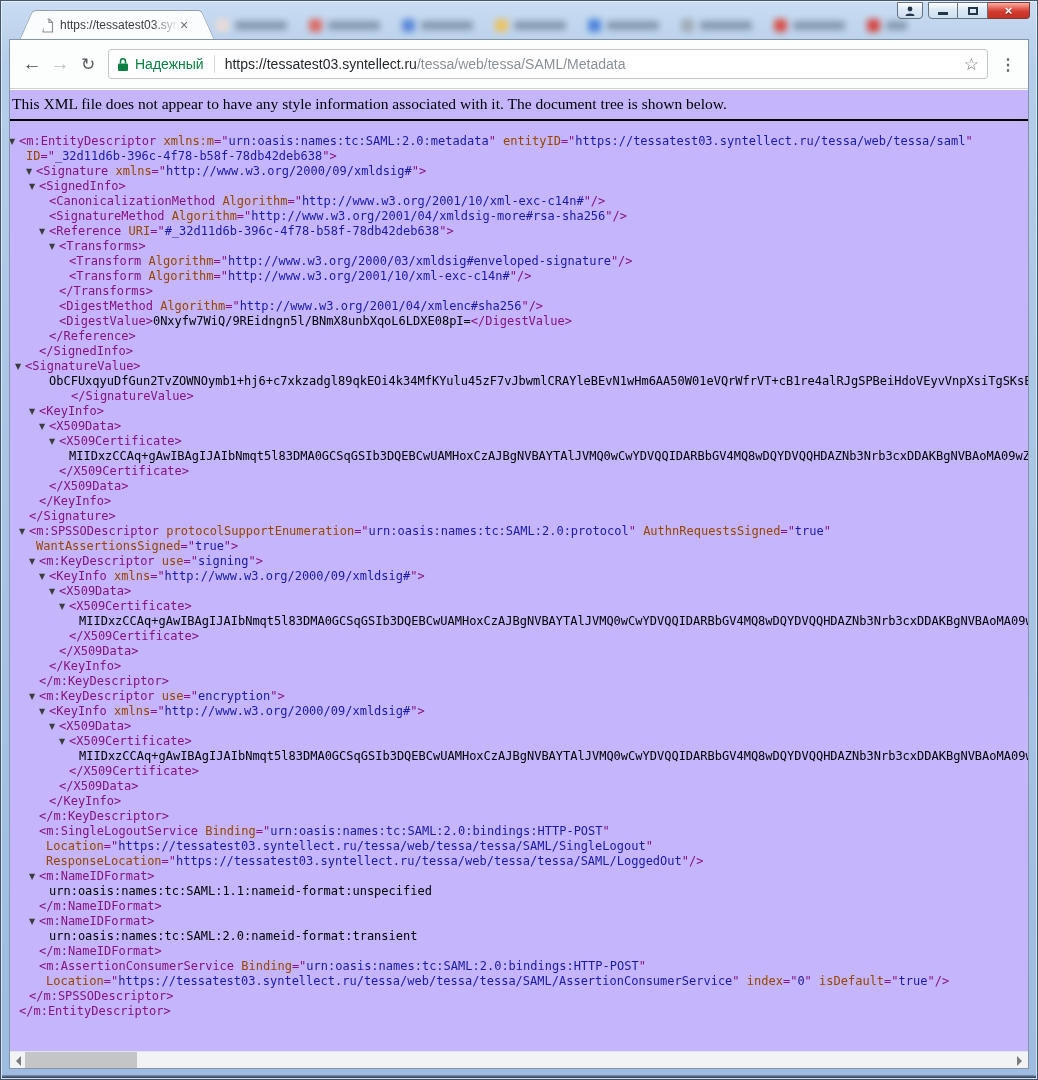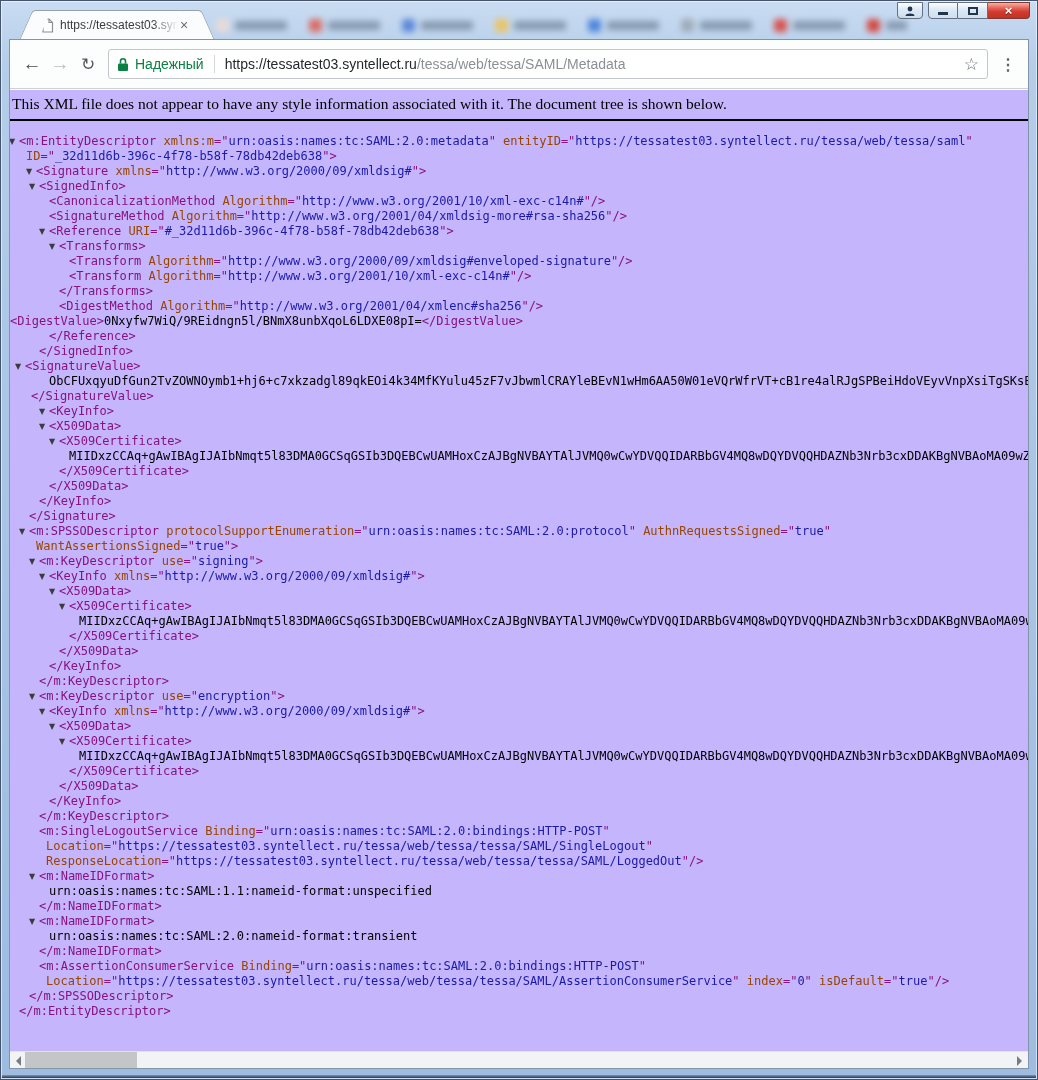--- a/index.html
+++ b/index.html
@@ -221,31 +221,31 @@
       <hr class="rule">
       <div class="xml-tree" id="xml-tree">
           <div class="xline" style="padding-left: 9px;"><span class="xarrow">▼</span><span class="sg-t">&lt;m:EntityDescriptor </span><span class="sg-a">xmlns:m</span><span class="sg-t">="</span><span class="sg-v">urn:oasis:names:tc:SAML:2.0:metadata</span><span class="sg-t">" </span><span class="sg-a">entityID</span><span class="sg-t">="</span><span class="sg-v">https://tessatest03.syntellect.ru/tessa/web/tessa/saml</span><span class="sg-t">"</span></div>
           <div class="xline" style="padding-left: 16px;"><span class="sg-a">ID</span><span class="sg-t">="</span><span class="sg-v">_32d11d6b-396c-4f78-b58f-78db42deb638</span><span class="sg-t">"&gt;</span></div>
           <div class="xline" style="padding-left: 26px;"><span class="xarrow">▼</span><span class="sg-t">&lt;Signature </span><span class="sg-a">xmlns</span><span class="sg-t">="</span><span class="sg-v">http://www.w3.org/2000/09/xmldsig#</span><span class="sg-t">"&gt;</span></div>
           <div class="xline" style="padding-left: 29px;"><span class="xarrow">▼</span><span class="sg-t">&lt;SignedInfo&gt;</span></div>
           <div class="xline" style="padding-left: 39px;"><span class="sg-t">&lt;CanonicalizationMethod </span><span class="sg-a">Algorithm</span><span class="sg-t">="</span><span class="sg-v">http://www.w3.org/2001/10/xml-exc-c14n#</span><span class="sg-t">"/&gt;</span></div>
           <div class="xline" style="padding-left: 39px;"><span class="sg-t">&lt;SignatureMethod </span><span class="sg-a">Algorithm</span><span class="sg-t">="</span><span class="sg-v">http://www.w3.org/2001/04/xmldsig-more#rsa-sha256</span><span class="sg-t">"/&gt;</span></div>
           <div class="xline" style="padding-left: 39px;"><span class="xarrow">▼</span><span class="sg-t">&lt;Reference </span><span class="sg-a">URI</span><span class="sg-t">="</span><span class="sg-v">#_32d11d6b-396c-4f78-b58f-78db42deb638</span><span class="sg-t">"&gt;</span></div>
           <div class="xline" style="padding-left: 49px;"><span class="xarrow">▼</span><span class="sg-t">&lt;Transforms&gt;</span></div>
-          <div class="xline" style="padding-left: 59px;"><span class="sg-t">&lt;Transform </span><span class="sg-a">Algorithm</span><span class="sg-t">="</span><span class="sg-v">http://www.w3.org/2000/09/xmldsig#enveloped-signature</span><span class="sg-t">"/&gt;</span></div>
+          <div class="xline" style="padding-left: 59px;"><span class="sg-t">&lt;Transform </span><span class="sg-a">Algorithm</span><span class="sg-t">="</span><span class="sg-v">http://www.w3.org/2000/03/xmldsig#enveloped-signature</span><span class="sg-t">"/&gt;</span></div>
           <div class="xline" style="padding-left: 59px;"><span class="sg-t">&lt;Transform </span><span class="sg-a">Algorithm</span><span class="sg-t">="</span><span class="sg-v">http://www.w3.org/2001/10/xml-exc-c14n#</span><span class="sg-t">"/&gt;</span></div>
           <div class="xline" style="padding-left: 49px;"><span class="sg-t">&lt;/Transforms&gt;</span></div>
           <div class="xline" style="padding-left: 49px;"><span class="sg-t">&lt;DigestMethod </span><span class="sg-a">Algorithm</span><span class="sg-t">="</span><span class="sg-v">http://www.w3.org/2001/04/xmlenc#sha256</span><span class="sg-t">"/&gt;</span></div>
-          <div class="xline" style=""><span class="sg-t">&lt;DigestValue&gt;</span><span class="sg-x">0Nxyfw7WiQ/9REidngn5l/BNmX8unbXqoL6LDXE08pI=</span><span class="sg-t">&lt;/DigestValue&gt;</span></div>
+          <div class="xline" style="padding-left: 49px;"><span class="sg-t">&lt;DigestValue&gt;</span><span class="sg-x">0Nxyfw7WiQ/9REidngn5l/BNmX8unbXqoL6LDXE08pI=</span><span class="sg-t">&lt;/DigestValue&gt;</span></div>
           <div class="xline" style="padding-left: 39px;"><span class="sg-t">&lt;/Reference&gt;</span></div>
           <div class="xline" style="padding-left: 29px;"><span class="sg-t">&lt;/SignedInfo&gt;</span></div>
           <div class="xline" style="padding-left: 15px;"><span class="xarrow">▼</span><span class="sg-t">&lt;SignatureValue&gt;</span></div>
           <div class="xline" style="padding-left: 39px;"><span class="sg-x">ObCFUxqyuDfGun2TvZOWNOymb1+hj6+c7xkzadgl89qkEOi4k34MfKYulu45zF7vJbwmlCRAYleBEvN1wHm6AA50W01eVQrWfrVT+cB1re4alRJgSPBeiHdoVEyvVnpXsiTgSKsE9dK2Lq</span></div>
-          <div class="xline" style="padding-left: 21px;"><span class="sg-t">&lt;/SignatureValue&gt;</span></div>
-          <div class="xline" style="padding-left: 39px;"><span class="xarrow">▼</span><span class="sg-t">&lt;KeyInfo&gt;</span></div>
+          <div class="xline" style="padding-left: 21px; margin-left: 40px;"><span class="sg-t">&lt;/SignatureValue&gt;</span></div>
+          <div class="xline" style="padding-left: 29px;"><span class="xarrow">▼</span><span class="sg-t">&lt;KeyInfo&gt;</span></div>
           <div class="xline" style="padding-left: 39px;"><span class="xarrow">▼</span><span class="sg-t">&lt;X509Data&gt;</span></div>
           <div class="xline" style="padding-left: 49px;"><span class="xarrow">▼</span><span class="sg-t">&lt;X509Certificate&gt;</span></div>
           <div class="xline" style="padding-left: 59px;"><span class="sg-x">MIIDxzCCAq+gAwIBAgIJAIbNmqt5l83DMA0GCSqGSIb3DQEBCwUAMHoxCzAJBgNVBAYTAlJVMQ0wCwYDVQQIDARBbGV4MQ8wDQYDVQQHDAZNb3Nrb3cxDDAKBgNVBAoMA09wZW5WUE4w</span></div>
           <div class="xline" style="padding-left: 49px;"><span class="sg-t">&lt;/X509Certificate&gt;</span></div>
           <div class="xline" style="padding-left: 39px;"><span class="sg-t">&lt;/X509Data&gt;</span></div>
           <div class="xline" style="padding-left: 29px;"><span class="sg-t">&lt;/KeyInfo&gt;</span></div>
           <div class="xline" style="padding-left: 19px;"><span class="sg-t">&lt;/Signature&gt;</span></div>
           <div class="xline" style="padding-left: 19px;"><span class="xarrow">▼</span><span class="sg-t">&lt;m:SPSSODescriptor </span><span class="sg-a">protocolSupportEnumeration</span><span class="sg-t">="</span><span class="sg-v">urn:oasis:names:tc:SAML:2.0:protocol</span><span class="sg-t">" </span><span class="sg-a">AuthnRequestsSigned</span><span class="sg-t">="</span><span class="sg-v">true</span><span class="sg-t">"</span></div>
           <div class="xline" style="padding-left: 26px;"><span class="sg-a">WantAssertionsSigned</span><span class="sg-t">="</span><span class="sg-v">true</span><span class="sg-t">"&gt;</span></div>
           <div class="xline" style="padding-left: 29px;"><span class="xarrow">▼</span><span class="sg-t">&lt;m:KeyDescriptor </span><span class="sg-a">use</span><span class="sg-t">="</span><span class="sg-v">signing</span><span class="sg-t">"&gt;</span></div>

